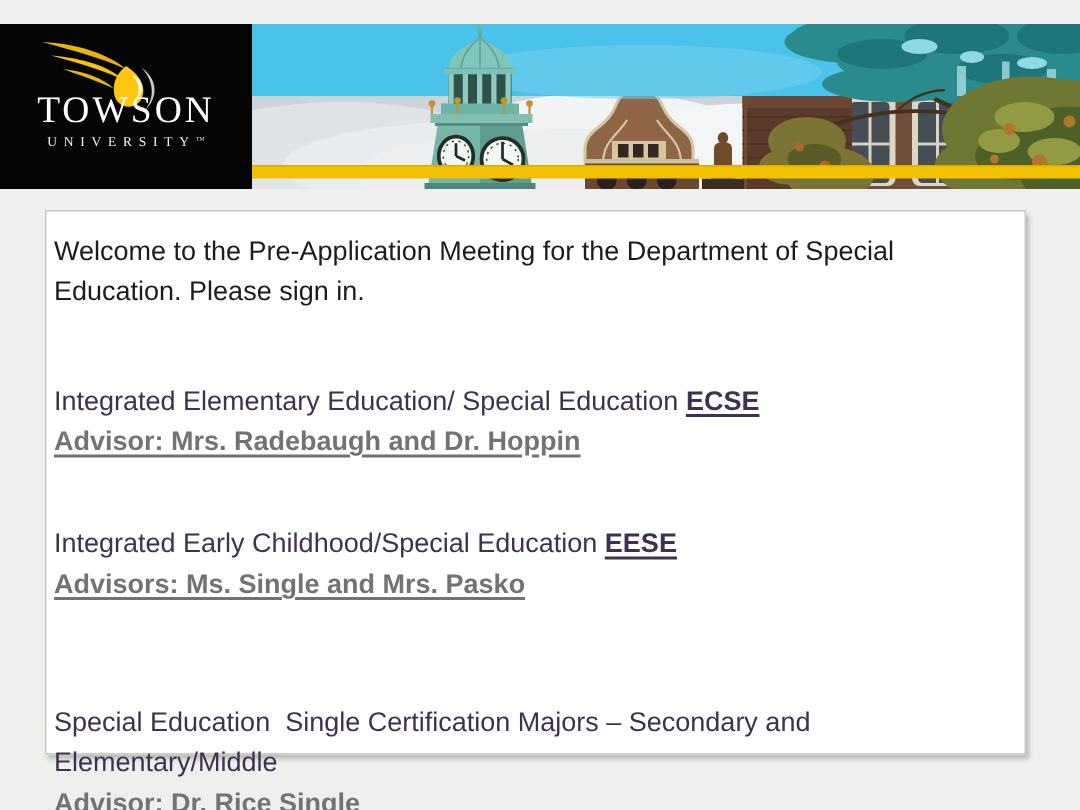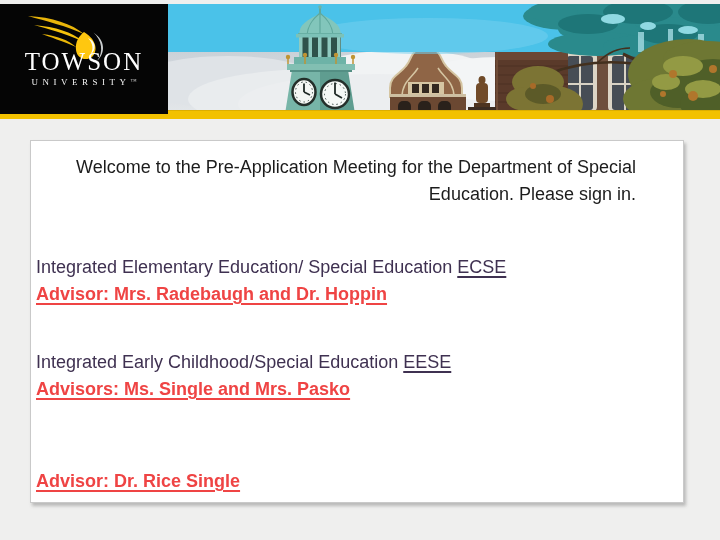--- a/index.html
+++ b/index.html
@@ -1,43 +1,43 @@
 <!DOCTYPE html>
 <html><head>
 <meta charset="utf-8">
 <style>
   html,body{margin:0;padding:0;background:#d9d9d9;}
   .slide{position:relative;width:720px;height:540px;background:#efefee;overflow:hidden;
          font-family:"Liberation Sans",sans-serif;}
 
   
-  .banner{position:absolute;left:0;top:4px;width:720px;height:110px;background:#000;}
+  .banner{position:absolute;left:0;top:16px;width:720px;height:110px;background:#000;}
   .logo-box{position:absolute;left:0;top:0;width:168px;height:110px;background:#050505;z-index:2;}
   .logo-flame{position:absolute;left:0;top:0;width:168px;height:110px;}
   .logo-word{position:absolute;left:0;top:44px;width:168px;text-align:center;color:#ffffff;
              font-family:"Liberation Serif",serif;font-size:25px;letter-spacing:2px;font-weight:400;}
   .logo-sub{position:absolute;left:0;top:73px;width:168px;text-align:center;color:#f5f5f5;
             font-family:"Liberation Serif",serif;font-size:9px;letter-spacing:4.5px;}
   .logo-tm{font-size:6px;letter-spacing:0;vertical-align:2px;color:#cfcfcf;}
   .photo{position:absolute;left:168px;top:0;width:552px;height:110px;display:block;}
 
   
   .gold-bar{position:absolute;left:0;top:110px;width:720px;height:9px;background:#f2c100;
             border-top:1px solid #dcae00;box-sizing:border-box;}
 
   
   .content-box{position:absolute;left:30px;top:140px;width:654px;height:363px;background:#ffffff;
                border:1px solid #c9c9c9;box-shadow:2px 3px 3px rgba(90,90,90,0.35);box-sizing:border-box;}
   .content-inner{padding:13px 0 0 5px;}
   .content-inner p{margin:0;font-size:18px;line-height:27px;}
-  .welcome{color:#1c1c1c;max-width:600px;margin-bottom:46px !important;text-align:right;}
+  .welcome{color:#1c1c1c;max-width:600px;margin-bottom:46px !important;}
   .program .prog-line{color:#3f3151;}
   .prog-intro{white-space:pre-wrap;}
-  .prog-code{font-weight:normal;text-decoration:underline;text-decoration-thickness:2px;text-underline-offset:3px;}
-  .advisor{color:#ef4444;font-weight:bold;text-decoration:underline;text-decoration-thickness:2px;
+  .prog-code{font-weight:bold;text-decoration:underline;text-decoration-thickness:2px;text-underline-offset:3px;}
+  .advisor{color:#737373;font-weight:bold;text-decoration:underline;text-decoration-thickness:2px;
            text-underline-offset:3px;}
   .program-1{margin-bottom:41px;}
   .program-2{margin-bottom:65px;}
   .program-3 .prog-line{max-width:580px;}
 </style>
 </head>
 <body>
 
 <div class="slide">
 
@@ -251,18 +251,19 @@
         <p class="prog-line"><span class="prog-intro">Integrated Elementary Education/ Special Education </span><span class="prog-code">ECSE</span></p>
         <p class="advisor">Advisor: Mrs. Radebaugh and Dr. Hoppin</p>
       </div>
 
       <div class="program program-2">
         <p class="prog-line"><span class="prog-intro">Integrated Early Childhood/Special Education </span><span class="prog-code">EESE</span></p>
         <p class="advisor">Advisors: Ms. Single and Mrs. Pasko</p>
       </div>
 
       <div class="program program-3">
+        <p class="prog-line"><span class="prog-intro">Special Education  Single Certification Majors – Secondary and Elementary/Middle</span></p>
         <p class="advisor">Advisor: Dr. Rice Single</p>
       </div>
 
     </div>
   </div>
 </div>
 
 </body></html>

